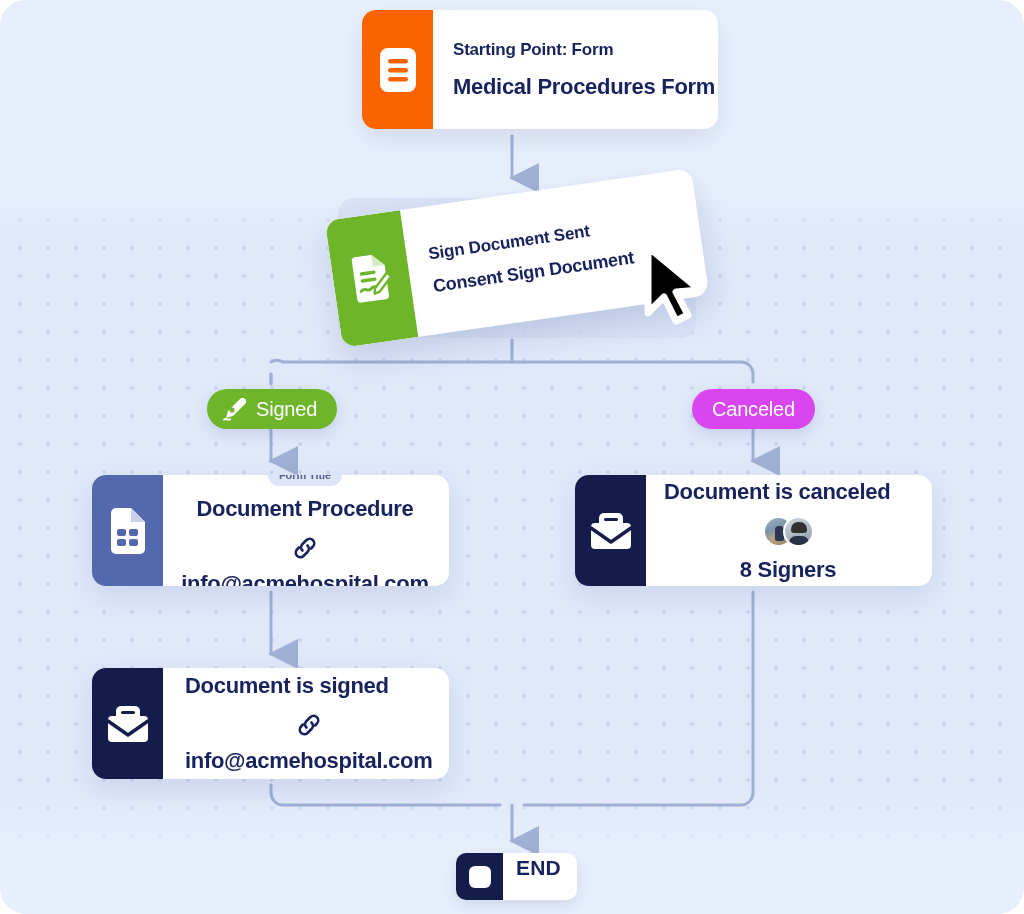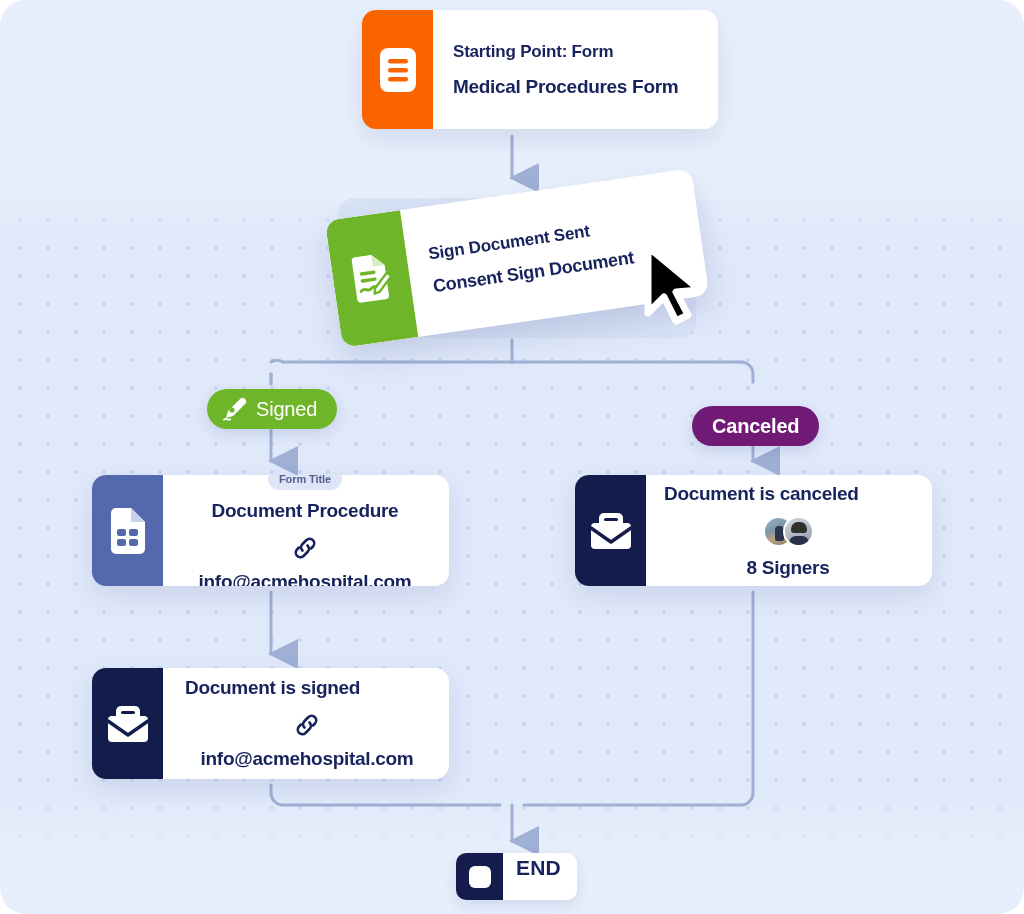--- a/index.html
+++ b/index.html
@@ -70,21 +70,21 @@
     gap: 14px;
   }
   .line-1 {
     font-size: 17px;
     font-weight: bold;
     color: #17235c;
     letter-spacing: -.2px;
     white-space: nowrap;
   }
   .line-2 {
-    font-size: 19px;
+    font-size: 22px;
     font-weight: bold;
     color: #17235c;
     letter-spacing: -.3px;
     white-space: nowrap;
     display: flex;
     align-items: center;
     gap: 10px;
   }
 
   
@@ -119,21 +119,21 @@
     gap: 9px;
     height: 40px;
     padding: 0 20px;
     border-radius: 20px;
     color: #ffffff;
     font-size: 20px;
     letter-spacing: -.2px;
     box-shadow: 0 5px 14px rgba(60,80,140,.16);
   }
   #badge-signed   { left: 207px; top: 389px; background: #6fb52a; padding-left: 14px; justify-content: flex-end; }
-  #badge-canceled { left: 692px; top: 406px; background: #701a75; font-weight: bold; }
+  #badge-canceled { left: 692px; top: 389px; background: #d946ef; }
 
   
   #node-form { left: 92px; top: 475px; width: 357px; height: 111px; }
   #node-form .card-icon { width: 71px; background: #5468ad; }
   #node-form .card-body { gap: 13px; padding-left: 18px; }
 
   .chip {
     display: inline-flex;
     align-items: center;
     height: 22px;

